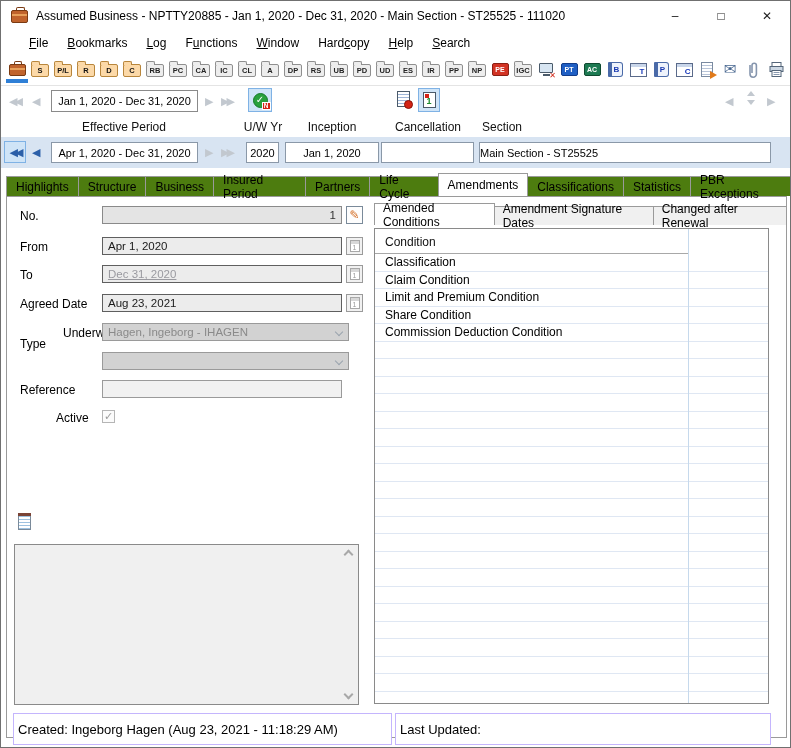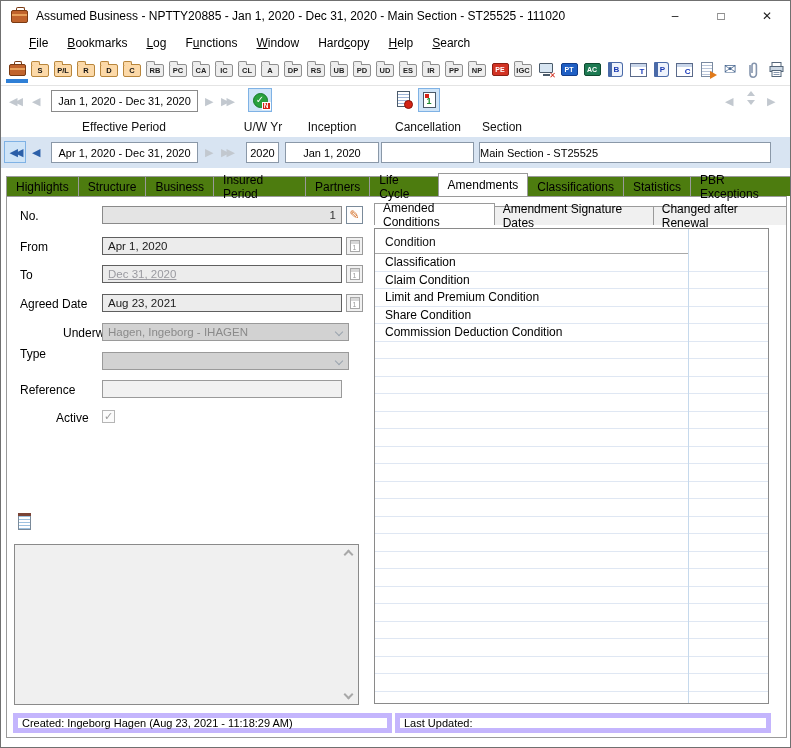--- a/index.html
+++ b/index.html
@@ -99,21 +99,21 @@
   .subtab { font-size:12px; color:#000; background:#f0f0f0; border:1px solid #9a9a9a; border-bottom:none; height:19px; display:flex; align-items:center; padding:0 8px; margin-right:-1px; }
   .subtab-on { background:#fff; height:22px; position:relative; z-index:3; }
   .tabscroll { position:absolute; top:9px; width:15px; height:18px; background:#f0f0f0; border:1px solid #9a9a9a; font-size:8px; color:#444; display:flex; align-items:center; justify-content:center; }
   .condlist { position:absolute; left:367px; top:31px; width:395px; height:476px; background:#fff; border:1px solid #8a8a8a; overflow:hidden; }
   .cond-vdiv { position:absolute; left:313px; top:0; bottom:0; width:1px; background:#c6d9ec; }
   .cond-head { height:25px; display:flex; align-items:center; padding-left:10px; font-size:12px; color:#111; position:relative; }
   .cond-head::after { content:""; position:absolute; left:0; bottom:0; width:313px; height:1px; background:#a8a8a8; }
   .crow { height:17.5px; border-bottom:1px solid #dfe7f3; font-size:12px; color:#000; display:flex; align-items:center; padding-left:10px; white-space:nowrap; }
 
   
-  .statusbox { position:absolute; top:516px; height:20px; border:5px solid #c4b5fd; background:#fff; font-size:11px; color:#000; display:flex; align-items:center; padding-left:4px; white-space:nowrap; }
+  .statusbox { position:absolute; top:516px; height:32px; border:1px solid #c4b5fd; background:#fff; font-size:13px; color:#000; display:flex; align-items:center; padding-left:4px; white-space:nowrap; }
 </style>
 </head>
 <body>
 
 <div class="win">
 
   <div class="titlebar">
     <span class="app-ico"></span>
     <span class="title-text">Assumed Business - NPTTY20885 - Jan 1, 2020  -  Dec 31, 2020 - Main Section - ST25525 - 111020</span>
     <div class="win-ctrls">
@@ -331,21 +331,21 @@
 
     <span class="flabel" style="top:100px;">Agreed Date</span>
     <div class="fld fld-date" style="top:97px;">Aug 23, 2021</div>
     <div class="sqbtn" style="top:97px;">
         <span class="calinner">1</span>
       </div>
 
     <span class="flabel" style="top:129px;margin-left:43px;">Underwriter</span>
     <div class="fld fld-drop" style="top:126px;">Hagen, Ingeborg - IHAGEN<span class="drop-chev"></span></div>
 
-    <span class="flabel" style="top:150px;">Type</span>
+    <span class="flabel" style="top:140px;">Type</span>
     <div class="fld fld-drop" style="top:155px;">
         <span class="drop-chev"></span>
       </div>
 
     <span class="flabel" style="top:186px;">Reference</span>
     <div class="fld fld-text" style="top:183px;"></div>
 
     <span class="flabel" style="top:214px;margin-left:36px;">Active</span>
     <div class="checkbox" style="top:213px;" id="active-check">✓</div>
 

